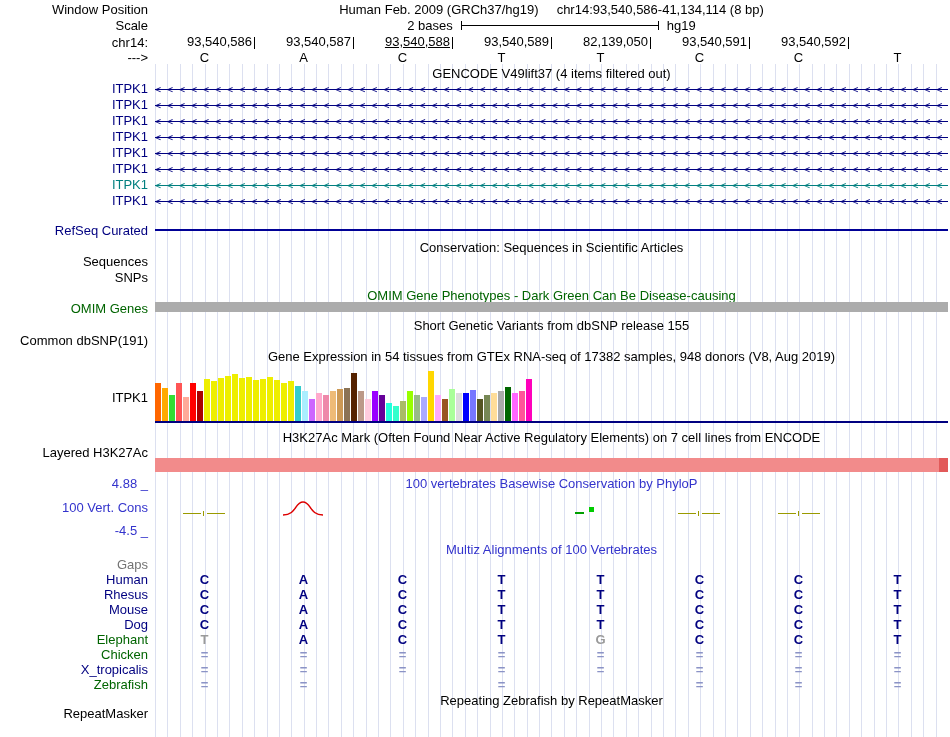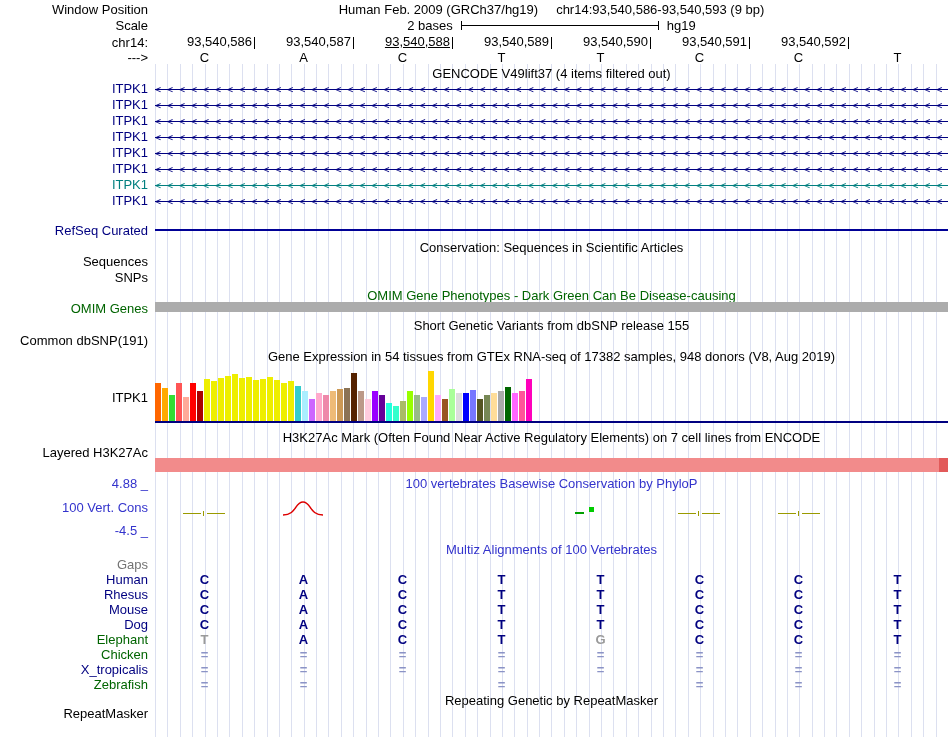--- a/index.html
+++ b/index.html
@@ -51,41 +51,41 @@
 </style>
 </head>
 <body>
 
 <div id="app">
   <div id="gridlines"></div>
 
   <div class="llabel" style="top:2px">Window Position</div>
   <div id="header-title">
     <span>Human Feb. 2009 (GRCh37/hg19)</span>
-    <span>chr14:93,540,586-93,540,593 (9 bp)</span>
+    <span>chr14:93,540,586-41,134,114 (8 bp)</span>
   </div>
 
   <div class="llabel" style="top:18px">Scale</div>
   <div id="scale-row">
     <span>2 bases</span>
     <span class="scalebar"></span>
     <span>hg19</span>
   </div>
 
   <div class="llabel" style="top:35px">chr14:</div>
   <div id="ruler">
       <div class="ruler-num" style="left: 3px;">93,540,586</div>
       <div class="ruler-tick" style="left: 99px;"></div>
       <div class="ruler-num" style="left: 102px;">93,540,587</div>
       <div class="ruler-tick" style="left: 198px;"></div>
       <div class="ruler-num" style="left: 201px; text-decoration: underline;">93,540,588</div>
       <div class="ruler-tick" style="left: 297px;"></div>
       <div class="ruler-num" style="left: 300px;">93,540,589</div>
       <div class="ruler-tick" style="left: 396px;"></div>
-      <div class="ruler-num" style="left: 399px;">93,540,590</div>
+      <div class="ruler-num" style="left: 399px;">82,139,050</div>
       <div class="ruler-tick" style="left: 495px;"></div>
       <div class="ruler-num" style="left: 498px;">93,540,591</div>
       <div class="ruler-tick" style="left: 594px;"></div>
       <div class="ruler-num" style="left: 597px;">93,540,592</div>
       <div class="ruler-tick" style="left: 693px;"></div>
     </div>
 
   <div class="llabel" style="top:50px">---&gt;</div>
   <div id="base-row">
       <div class="base-cell" style="left: 0px;">C</div>
@@ -341,15 +341,15 @@
         <div class="mz-cell eq">=</div>
         <div class="mz-cell"></div>
         <div class="mz-cell eq">=</div>
         <div class="mz-cell"></div>
         <div class="mz-cell eq">=</div>
         <div class="mz-cell eq">=</div>
         <div class="mz-cell eq">=</div>
       </div>
     </div>
 
-  <div class="ctitle" style="top:693px">Repeating Genetic by RepeatMasker</div>
+  <div class="ctitle" style="top:693px">Repeating Zebrafish by RepeatMasker</div>
   <div class="llabel" style="top:706px">RepeatMasker</div>
 </div>
 
 </body></html>

